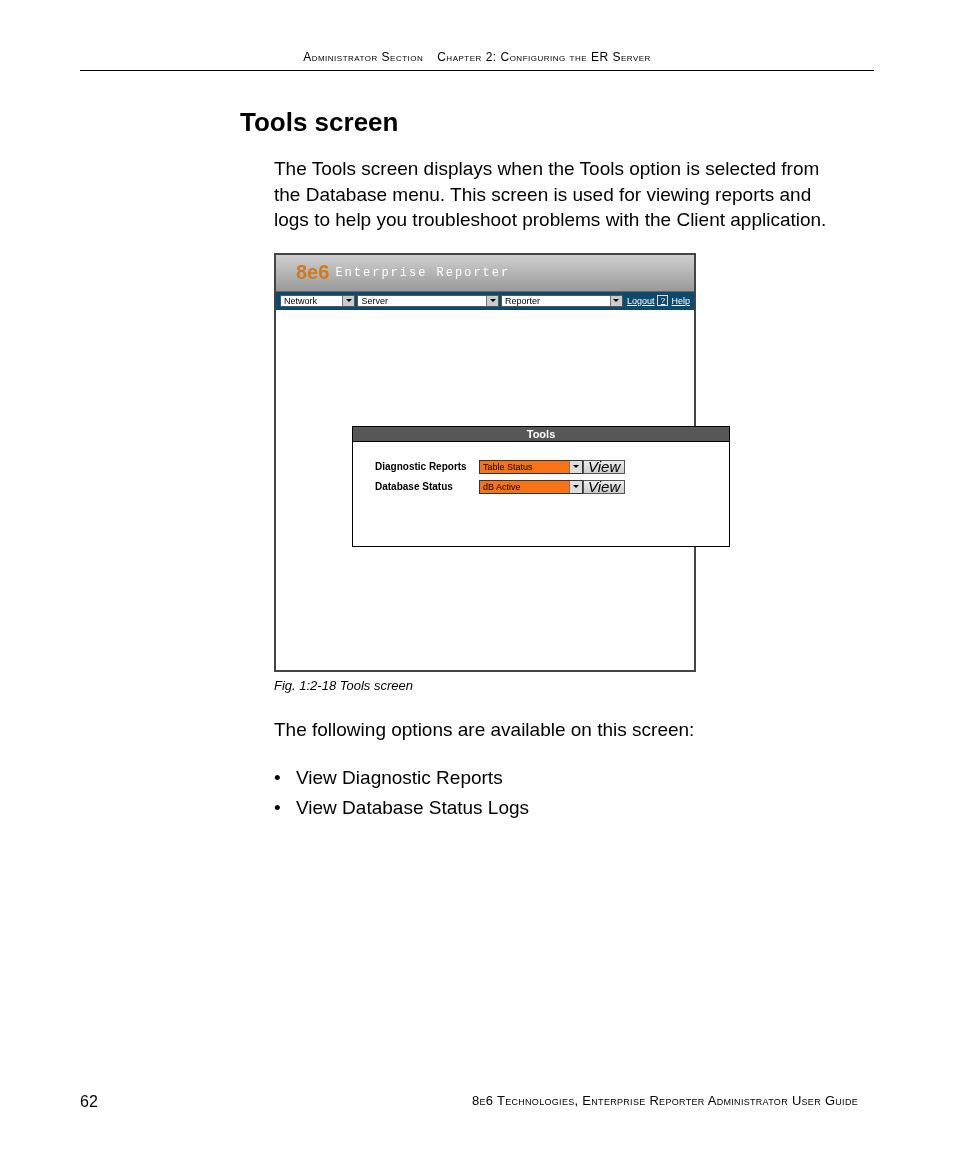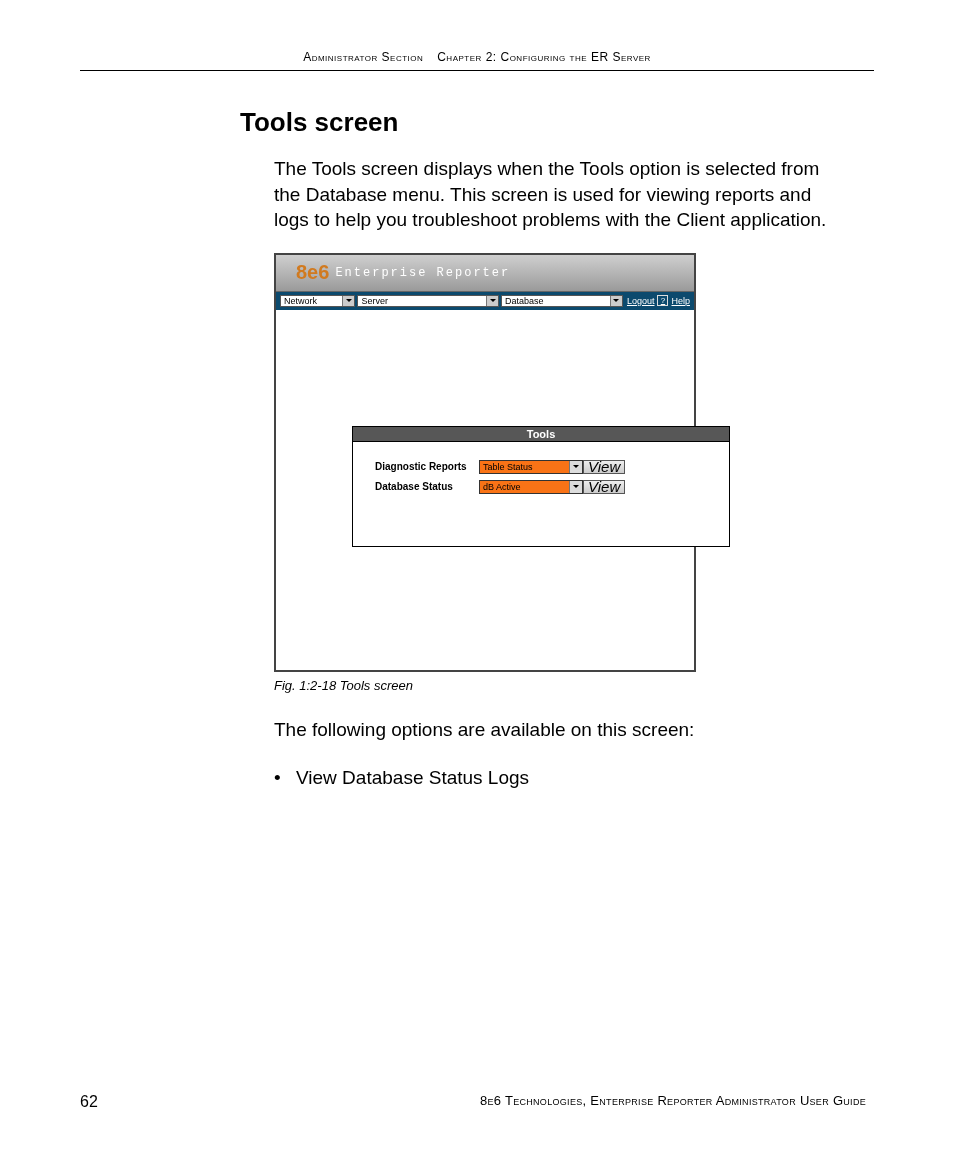--- a/index.html
+++ b/index.html
@@ -202,21 +202,21 @@
     height: 14px;
     line-height: 12px;
     box-sizing: border-box;
     font-style: italic;
   }
 
   .footer {
     position: absolute;
     bottom: 48px;
     left: 80px;
-    right: 88px;
+    right: 96px;
     display: flex;
     justify-content: space-between;
     font-size: 13px;
   }
   .footer .pg { font-size: 16px; }
   .footer .ftext { font-variant: small-caps; letter-spacing: 0.3px; }
 </style>
 </head>
 <body>
 
@@ -242,21 +242,21 @@
           <span class="mlabel">Network</span>
           <span style="flex:1"></span>
           <span class="mbtn"></span>
         </div>
         <div class="mselect" style="width:158px">
           <span class="mlabel">Server</span>
           <span style="flex:1"></span>
           <span class="mbtn"></span>
         </div>
         <div class="mselect" style="width:136px">
-          <span class="mlabel">Database</span>
+          <span class="mlabel">Reporter</span>
           <span style="flex:1"></span>
           <span class="mbtn"></span>
         </div>
         <span class="spacer"></span>
         <div class="rightlinks">
           <span>Logout</span>
           <span class="qbox">?</span>
           <span>Help</span>
         </div>
       </div>
@@ -283,20 +283,21 @@
           </div>
         </div>
       </div>
     </div>
 
     <div class="fig-caption">Fig. 1:2-18  Tools screen</div>
 
     <p class="body-text">The following options are available on this screen:</p>
 
     <ul class="options">
+      <li>View Diagnostic Reports</li>
       <li>View Database Status Logs</li>
     </ul>
   </div>
 
   <div class="footer">
     <span class="pg">62</span>
     <span class="ftext">8e6 Technologies, Enterprise Reporter Administrator User Guide</span>
   </div>
 
 </div>

